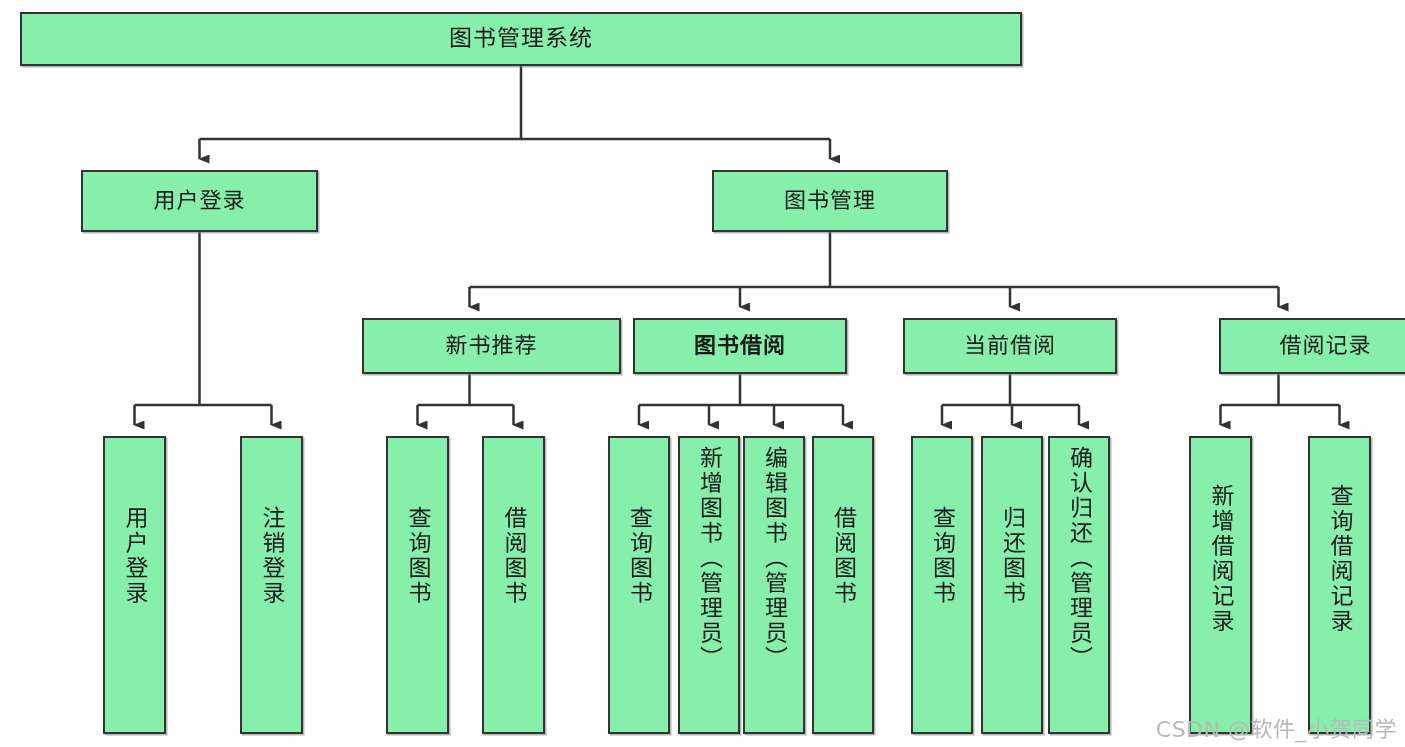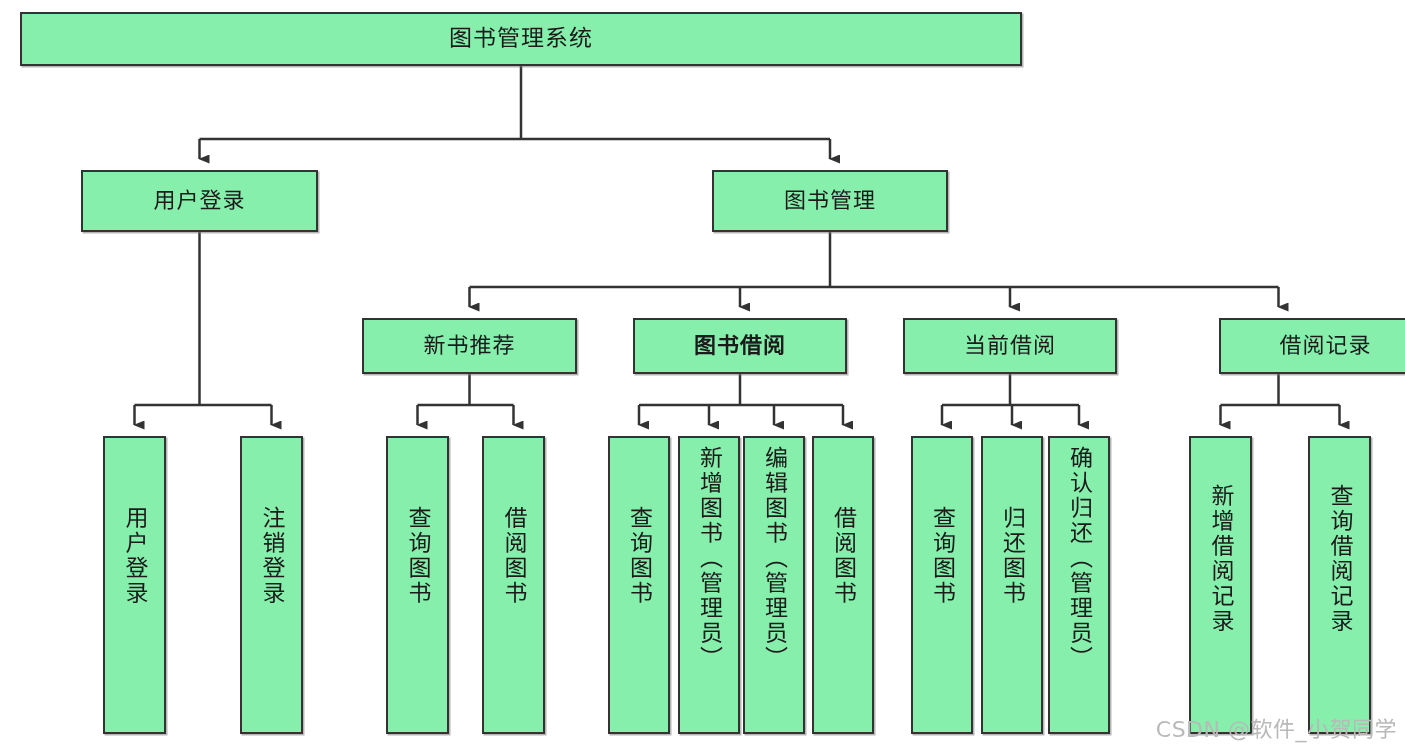--- a/index.html
+++ b/index.html
@@ -138,21 +138,21 @@
   <div id="nodes-layer">
       <div class="node horiz root" style="left: 20px; top: 12px; width: 1002px; height: 54px;">
         <span class="node-label">图书管理系统</span>
       </div>
       <div class="node horiz" style="left: 81px; top: 170px; width: 237px; height: 62px;">
         <span class="node-label">用户登录</span>
       </div>
       <div class="node horiz" style="left: 712px; top: 170px; width: 236px; height: 62px;">
         <span class="node-label">图书管理</span>
       </div>
-      <div class="node horiz" style="left: 362px; top: 318px; width: 215px; height: 56px;">
+      <div class="node horiz" style="left: 362px; top: 318px; width: 259px; height: 56px;">
         <span class="node-label">新书推荐</span>
       </div>
       <div class="node horiz" style="left: 633px; top: 318px; width: 214px; height: 56px; font-weight: bold;">
         <span class="node-label">图书借阅</span>
       </div>
       <div class="node horiz" style="left: 903px; top: 318px; width: 214px; height: 56px; align-items: center;">
         <span class="node-label">当前借阅</span>
       </div>
       <div class="node horiz" style="left: 1172px; top: 318px; width: 213px; height: 56px; margin-left: 47px;">
         <span class="node-label">借阅记录</span>

